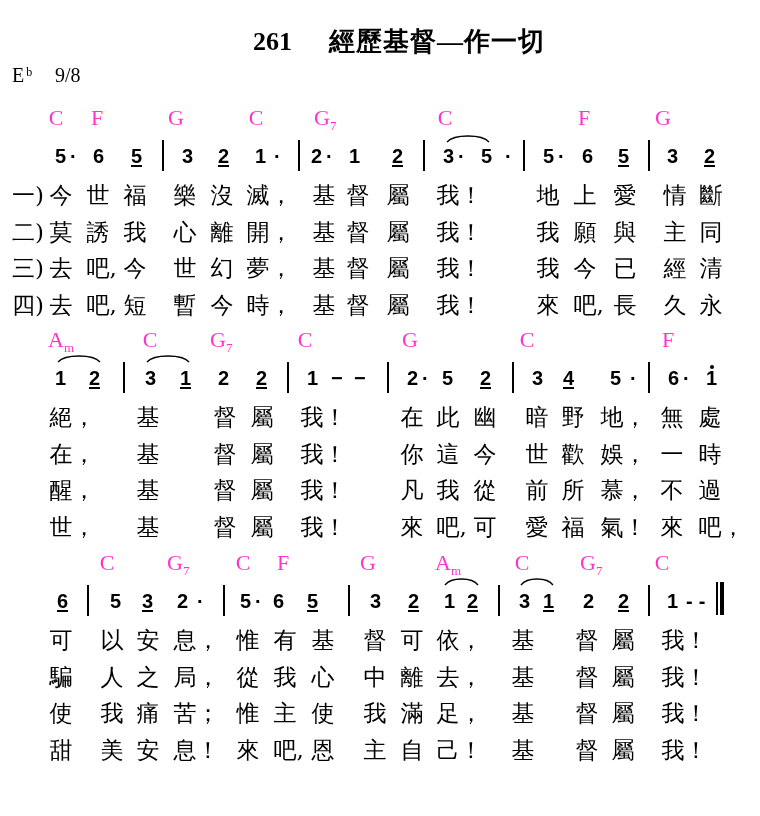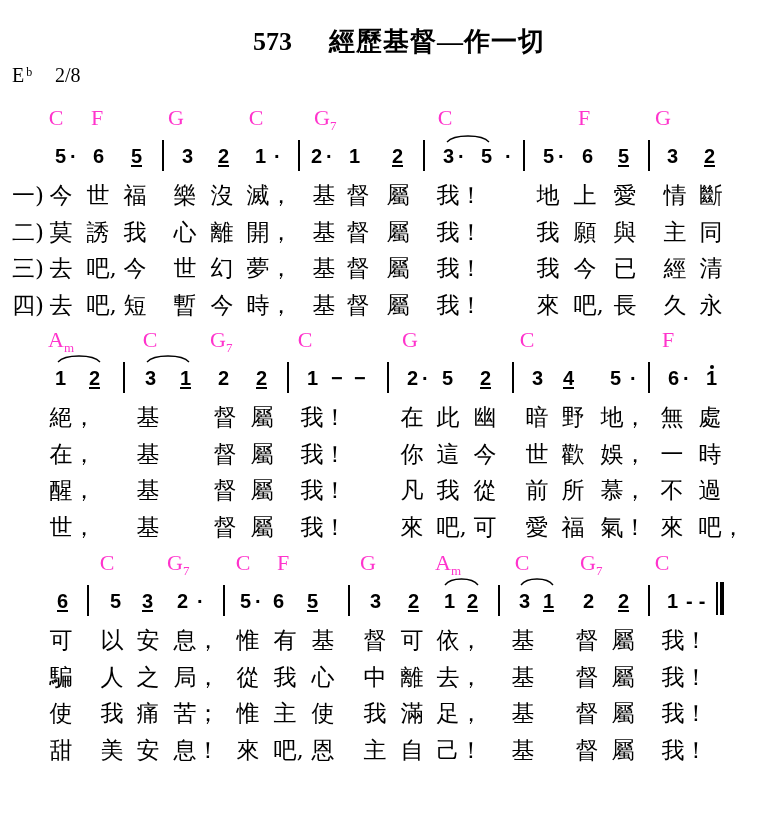--- a/index.html
+++ b/index.html
@@ -28,25 +28,25 @@
   .ly,.vlabel{position:absolute;top:0;font-family:"DejaVu Serif","Liberation Serif",serif;font-size:23px;line-height:28px;white-space:nowrap;}
   .vlabel{left:12px;}
   .s1 .c0{left:49.5px}.s1 .c1{left:86.5px}.s1 .c2{left:123.5px}.s1 .c3{left:173.5px}.s1 .c4{left:210.5px}.s1 .c5{left:246.5px}.s1 .c6{left:312.5px}.s1 .c7{left:346.5px}.s1 .c8{left:386.5px}.s1 .c9{left:436.5px}.s1 .c10{left:536.5px}.s1 .c11{left:573.5px}.s1 .c12{left:613.5px}.s1 .c13{left:663.5px}.s1 .c14{left:699.5px}
   .s2 .c0{left:49.5px}.s2 .c1{left:136.5px}.s2 .c2{left:213.5px}.s2 .c3{left:250.5px}.s2 .c4{left:300.5px}.s2 .c5{left:400.5px}.s2 .c6{left:436.5px}.s2 .c7{left:473.5px}.s2 .c8{left:525.5px}.s2 .c9{left:561.5px}.s2 .c10{left:600.5px}.s2 .c11{left:660.5px}.s2 .c12{left:698.5px}
   .s3 .c0{left:49.5px}.s3 .c1{left:100.5px}.s3 .c2{left:136.5px}.s3 .c3{left:173.5px}.s3 .c4{left:236.5px}.s3 .c5{left:273.5px}.s3 .c6{left:311.5px}.s3 .c7{left:363.5px}.s3 .c8{left:400.5px}.s3 .c9{left:436.5px}.s3 .c10{left:511.5px}.s3 .c11{left:575.5px}.s3 .c12{left:611.5px}.s3 .c13{left:661.5px}
 </style>
 </head>
 <body>
 
 <div class="title">
-  <span class="num">573</span><span class="txt">經歷基督—作一切</span>
+  <span class="num">261</span><span class="txt">經歷基督—作一切</span>
 </div>
 <div class="key">
   <span>E</span><sup>b</sup>
-  <span class="time">2/8</span>
+  <span class="time">9/8</span>
 </div>
 
 <div class="sys s1">
   <div class="chords">
     <span class="chord" style="left:56px"><span>C</span><sub></sub></span>
     <span class="chord" style="left:97px"><span>F</span><sub></sub></span>
     <span class="chord" style="left:176px"><span>G</span><sub></sub></span>
     <span class="chord" style="left:256px"><span>C</span><sub></sub></span>
     <span class="chord" style="left:322px"><span>G</span><sub>7</sub></span>
     <span class="chord" style="left:445px"><span>C</span><sub></sub></span>

